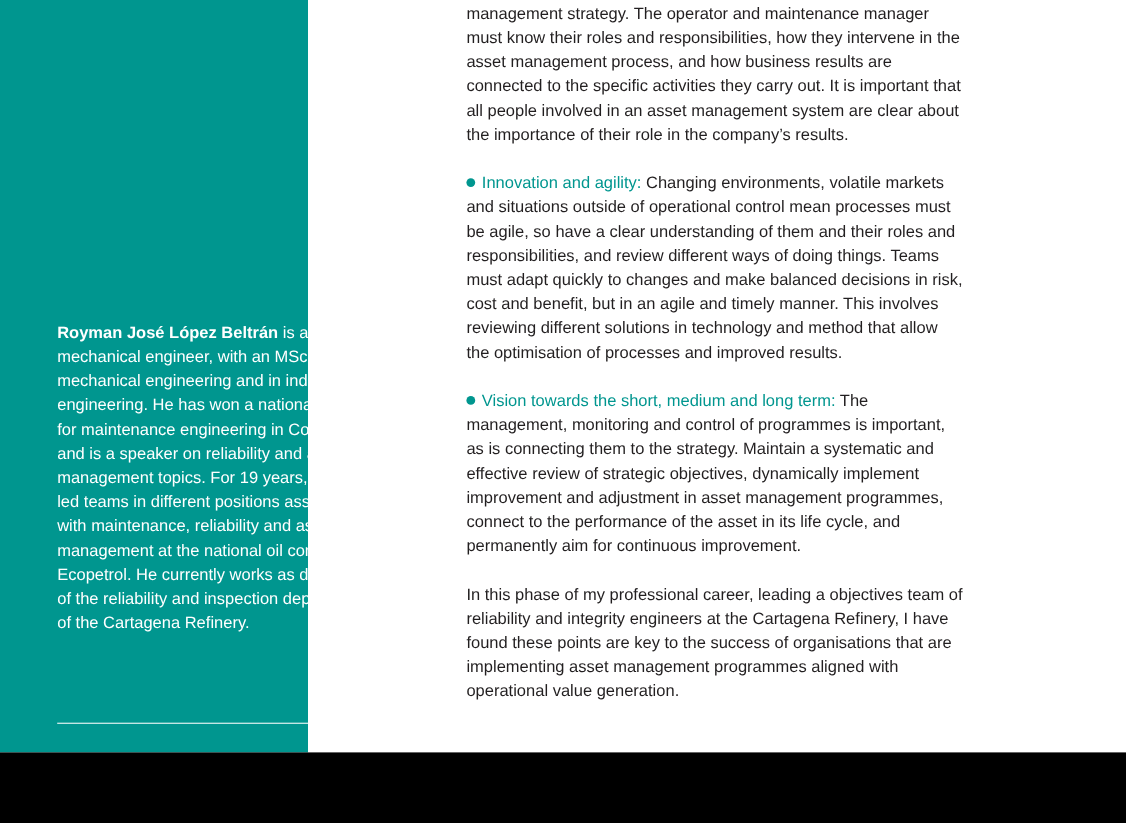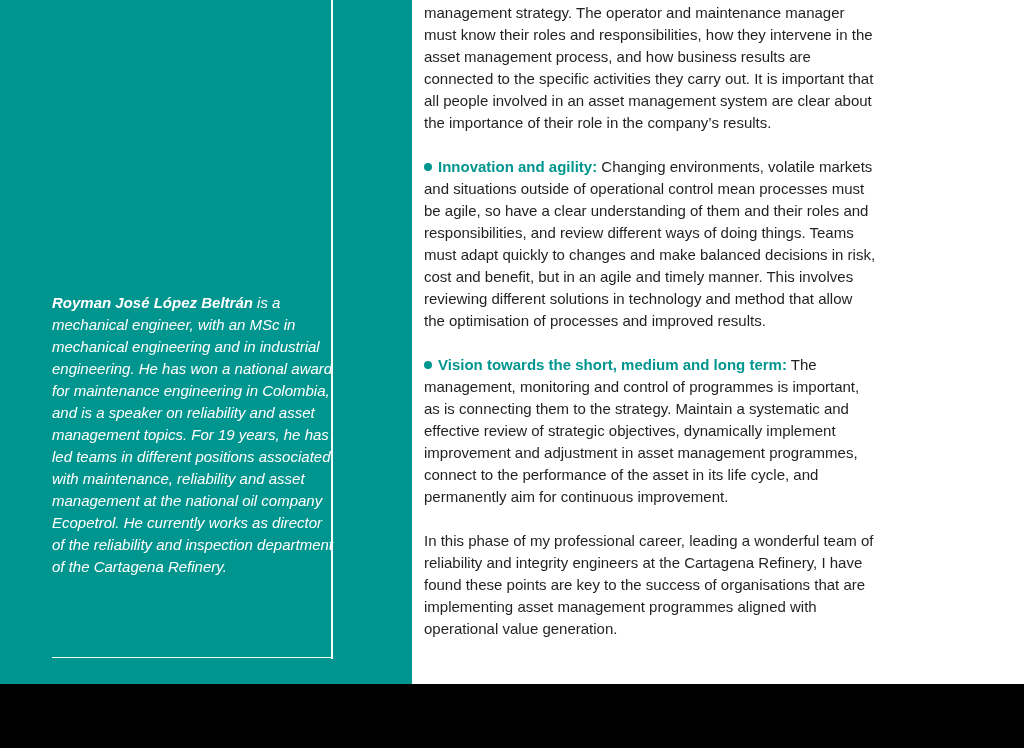--- a/index.html
+++ b/index.html
@@ -12,23 +12,22 @@
     --teal: #00968f;
     --ink: #221f20;
     --bar: #000000;
   }
   .page { position: absolute; inset: 0; }
 
   
   .sidebar {
     position: absolute;
     left: 0; top: 0;
-    width: 412px; height: 684px;
+    width: 280px; height: 684px;
     background: var(--teal);
-    font-style: italic;
   }
   .sidebar-vrule {
     position: absolute;
     left: 331px; top: 0;
     width: 2px; height: 659px;
     background: rgba(255,255,255,0.95);
   }
   .bio {
     position: absolute;
     left: 52px; top: 292px;
@@ -50,21 +49,21 @@
     position: absolute;
     left: 424px; top: 2px;
     width: 452px;
     color: var(--ink);
     font-size: 15px;
     line-height: 22px;
   }
   .content p { margin: 0 0 22px 0; }
   .lead {
     color: var(--teal);
-    font-weight: bold;
+    font-weight: normal;
   }
   .bullet-dot {
     display: inline-block;
     width: 8px; height: 8px;
     border-radius: 50%;
     background: var(--teal);
     margin-right: 6px;
     position: relative;
     top: -1px;
   }
@@ -90,18 +89,18 @@
     <div class="bio-rule"></div>
   </aside>
 
   <main class="content">
     <p>management strategy. The operator and maintenance manager must know their roles and responsibilities, how they intervene in the asset management process, and how business results are connected to the specific activities they carry out. It is important that all people involved in an asset management system are clear about the importance of their role in the company’s results.</p>
 
     <p><span class="bullet-dot"></span><strong class="lead">Innovation and agility:</strong><span> Changing environments, volatile markets and situations outside of operational control mean processes must be agile, so have a clear understanding of them and their roles and responsibilities, and review different ways of doing things. Teams must adapt quickly to changes and make balanced decisions in risk, cost and benefit, but in an agile and timely manner. This involves reviewing different solutions in technology and method that allow the optimisation of processes and improved results.</span></p>
 
     <p><span class="bullet-dot"></span><strong class="lead">Vision towards the short, medium and long term:</strong><span> The management, monitoring and control of programmes is important, as is connecting them to the strategy. Maintain a systematic and effective review of strategic objectives, dynamically implement improvement and adjustment in asset management programmes, connect to the performance of the asset in its life cycle, and permanently aim for continuous improvement.</span></p>
 
-    <p>In this phase of my professional career, leading a wonderful team of reliability and integrity engineers at the Cartagena Refinery, I have found these points are key to the success of organisations that are implementing asset management programmes aligned with operational value generation.</p>
+    <p>In this phase of my professional career, leading a objectives team of reliability and integrity engineers at the Cartagena Refinery, I have found these points are key to the success of organisations that are implementing asset management programmes aligned with operational value generation.</p>
   </main>
 
   <footer class="footer-bar"></footer>
 
 </div>
 
 </body></html>

